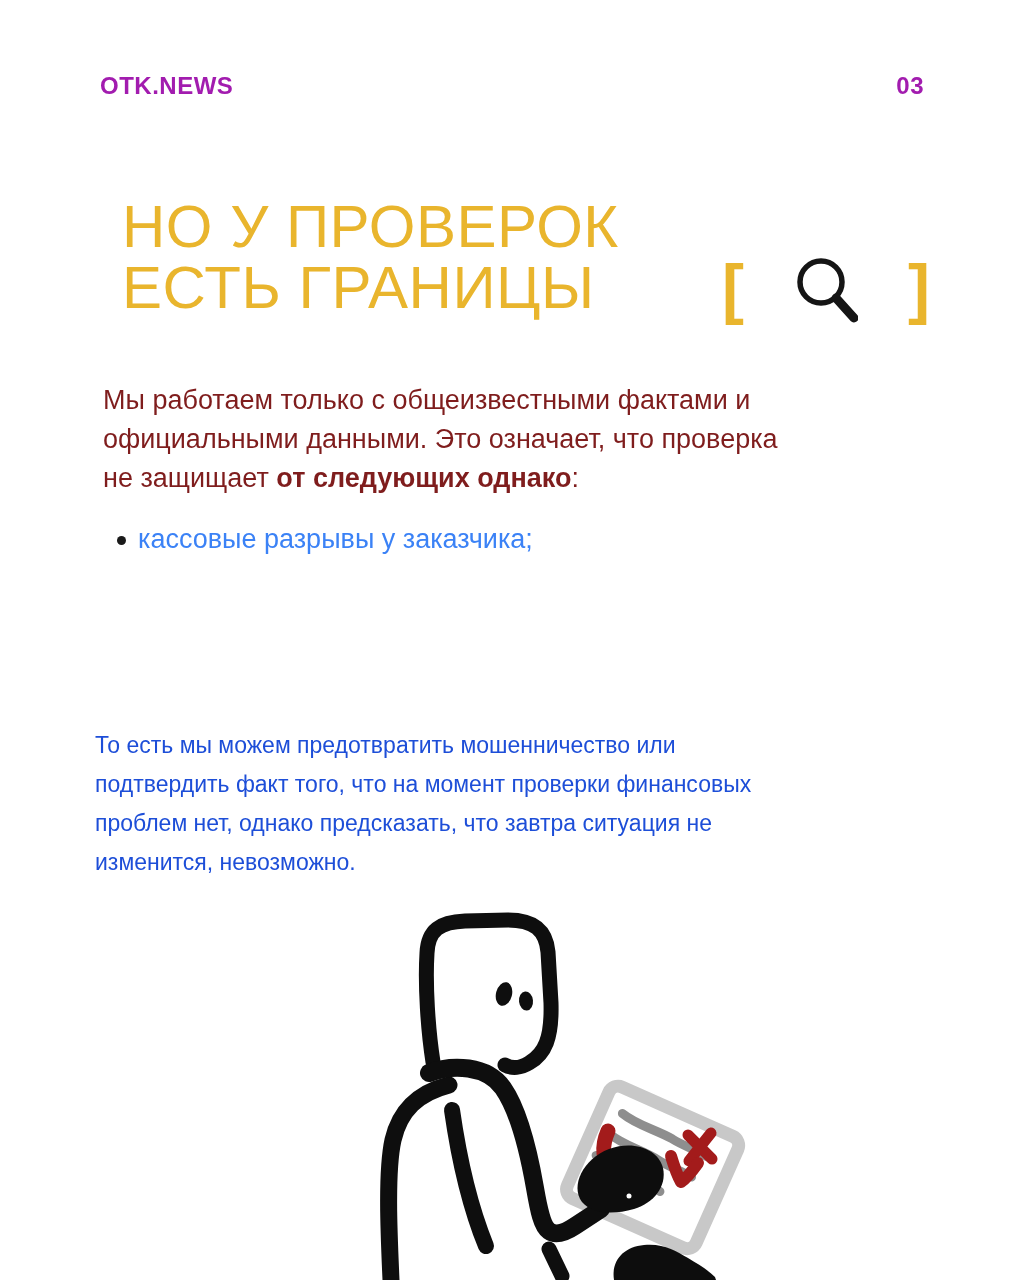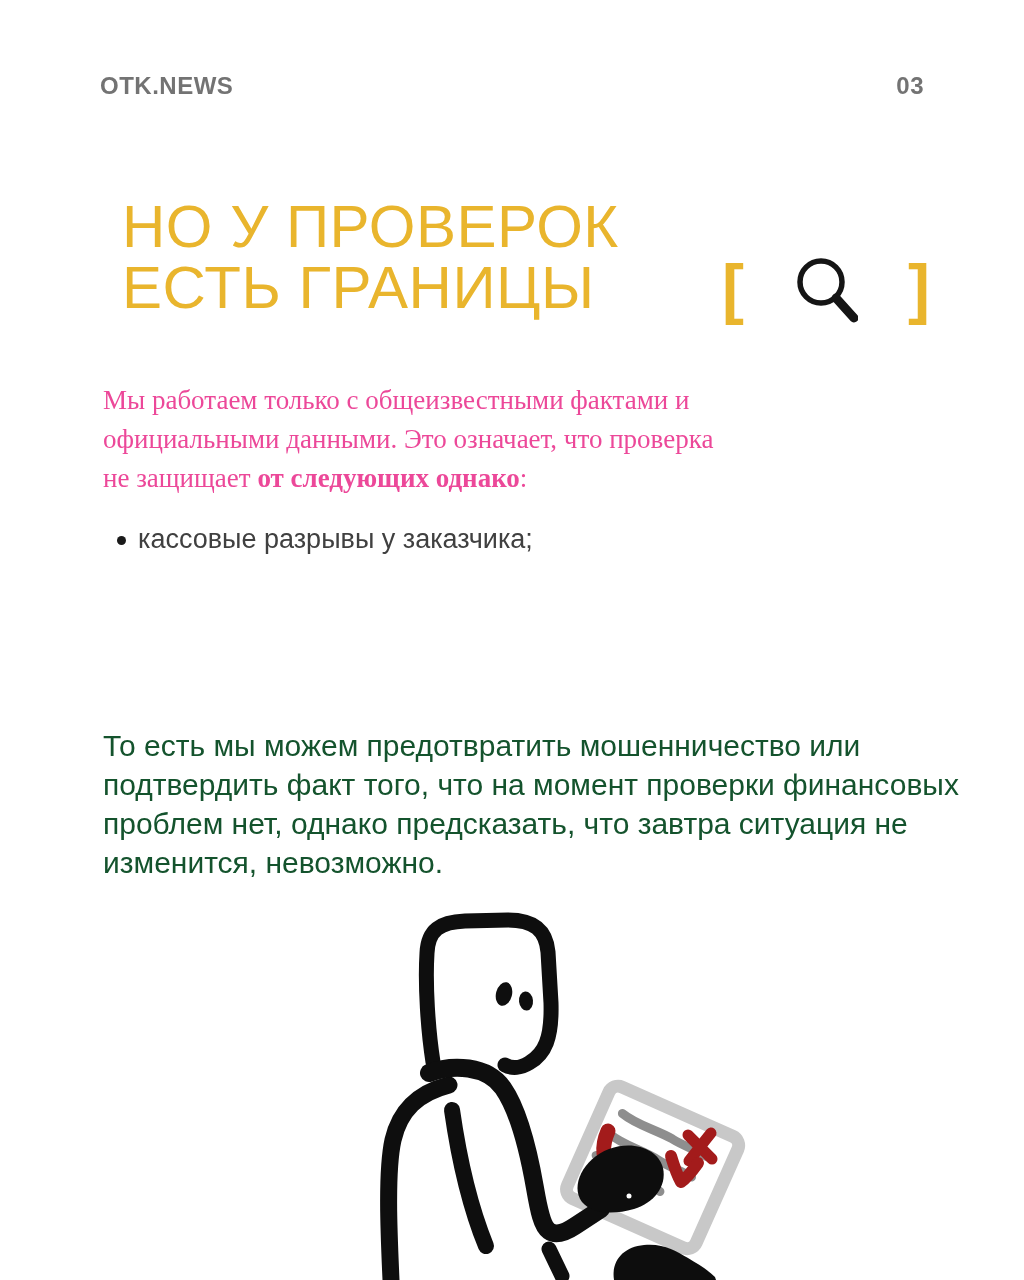--- a/index.html
+++ b/index.html
@@ -21,21 +21,21 @@
     right: 100px;
     top: 72px;
     display: flex;
     justify-content: space-between;
     align-items: baseline;
   }
   .brand, .page-num {
     font-size: 24px;
     font-weight: 700;
     letter-spacing: 0.5px;
-    color: #737373;
+    color: #a21caf;
   }
 
   
   .title {
     position: absolute;
     left: 102px;
     top: 196px;
     font-size: 60px;
     line-height: 61px;
     font-weight: 400;
@@ -66,60 +66,59 @@
   }
 
   
   .intro {
     position: absolute;
     left: 103px;
     top: 381px;
     font-size: 27px;
     line-height: 39px;
     white-space: pre;
-    color: #ec4899;
-    font-family: Liberation Serif, serif;
+    color: #7f1d1d;
   }
   .intro b { font-weight: 700; }
 
   
   .risks {
     position: absolute;
     left: 102px;
     top: 519px;
     list-style: none;
   }
   .risks li {
     position: relative;
     padding-left: 36px;
     font-size: 27px;
     line-height: 41px;
     white-space: nowrap;
-    color: #404040;
+    color: #3b82f6;
   }
   .risks li::before {
     content: "";
     position: absolute;
     left: 15px;
     top: 17px;
     width: 9px;
     height: 9px;
     border-radius: 50%;
     background: #1a1a1a;
   }
 
   
   .conclusion {
     position: absolute;
-    left: 103px;
+    left: 95px;
     top: 726px;
-    font-size: 30px;
+    font-size: 23px;
     line-height: 39px;
     white-space: pre;
-    color: #14532d;
+    color: #1d4ed8;
   }
 
   
   .illustration {
     position: absolute;
     left: 370px;
     top: 900px;
     width: 420px;
     height: 380px;
   }

